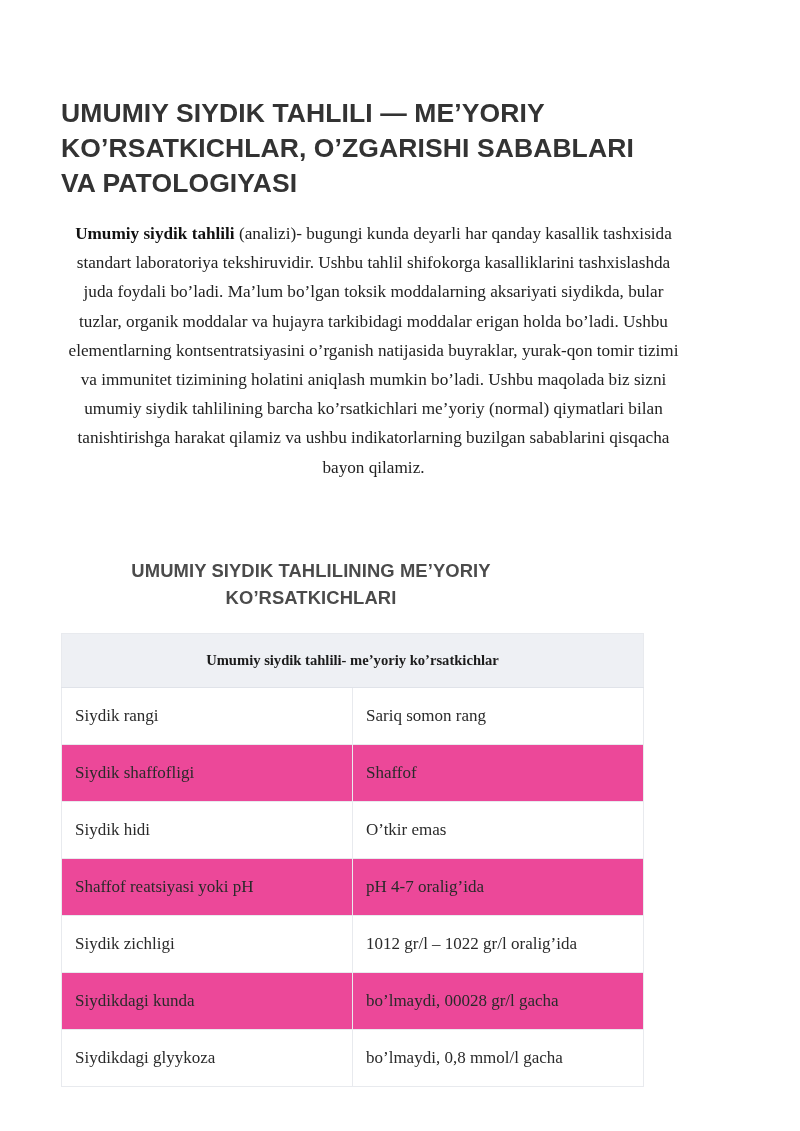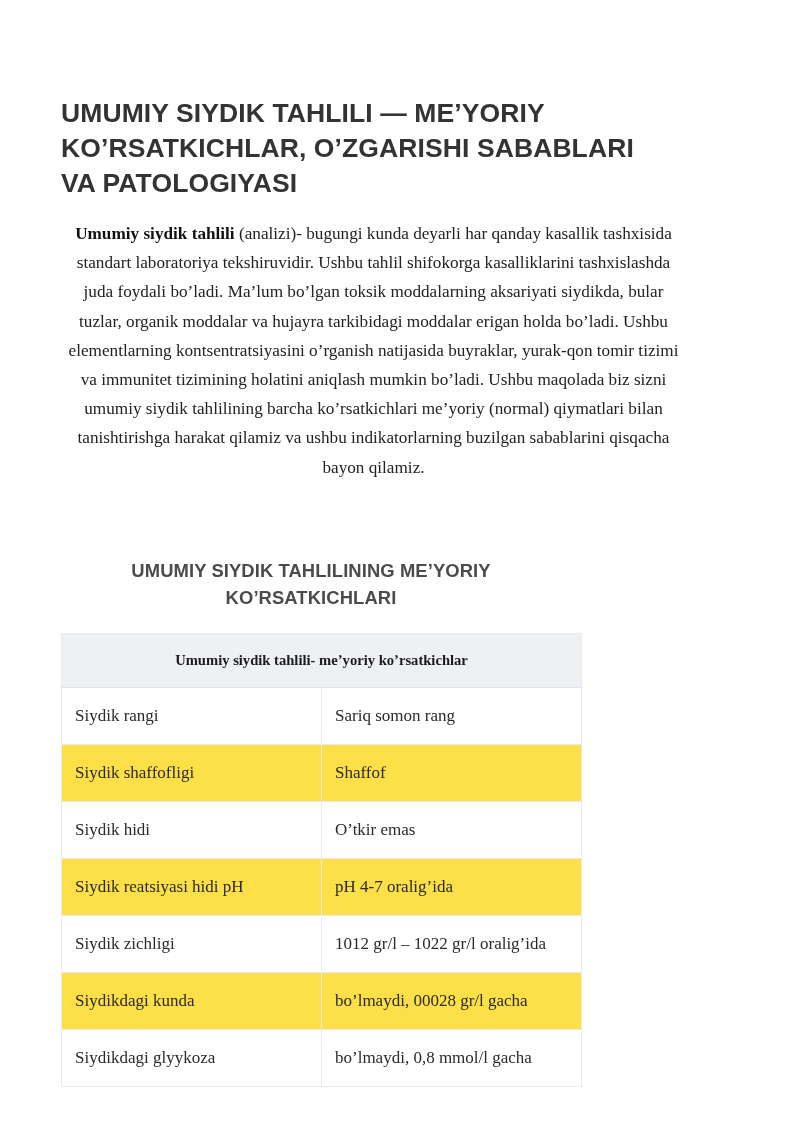--- a/index.html
+++ b/index.html
@@ -52,21 +52,21 @@
     letter-spacing: 0.1px;
     margin: 75px 0 0 0;
     max-width: 500px;
     text-align: center;
   }
   .table-wrap {
     margin-top: 22px;
   }
   table.norms {
     border-collapse: collapse;
-    width: 521px;
+    width: 583px;
     table-layout: fixed;
     border: 1px solid #e4e7ec;
     background: #ffffff;
   }
   table.norms th,
   table.norms td {
     border: 1px solid #e8eaee;
     vertical-align: middle;
   }
   table.norms thead th {
@@ -83,21 +83,21 @@
     font-family: "Liberation Serif", serif;
     font-size: 17px;
     color: #2a2a2a;
     padding: 18px 12px 18px 13px;
     height: 17px;
   }
   table.norms td.col-param {
     width: 292px;
   }
   table.norms tr.striped td {
-    background: #fde047;
+    background: #ec4899;
   }
   table.norms tr.plain td {
     background: #ffffff;
   }
 </style>
 </head>
 <body>
 
 <div class="page">
 
@@ -121,21 +121,21 @@
           </tr>
           <tr class="striped">
             <td class="col-param">Siydik shaffofligi</td>
             <td class="col-value">Shaffof</td>
           </tr>
           <tr class="plain">
             <td class="col-param">Siydik hidi</td>
             <td class="col-value">O’tkir emas</td>
           </tr>
           <tr class="striped">
-            <td class="col-param">Siydik reatsiyasi hidi pH</td>
+            <td class="col-param">Shaffof reatsiyasi yoki pH</td>
             <td class="col-value">pH 4-7 oralig’ida</td>
           </tr>
           <tr class="plain">
             <td class="col-param">Siydik zichligi</td>
             <td class="col-value">1012 gr/l – 1022 gr/l oralig’ida</td>
           </tr>
           <tr class="striped">
             <td class="col-param">Siydikdagi kunda</td>
             <td class="col-value">bo’lmaydi, 00028 gr/l gacha</td>
           </tr>

